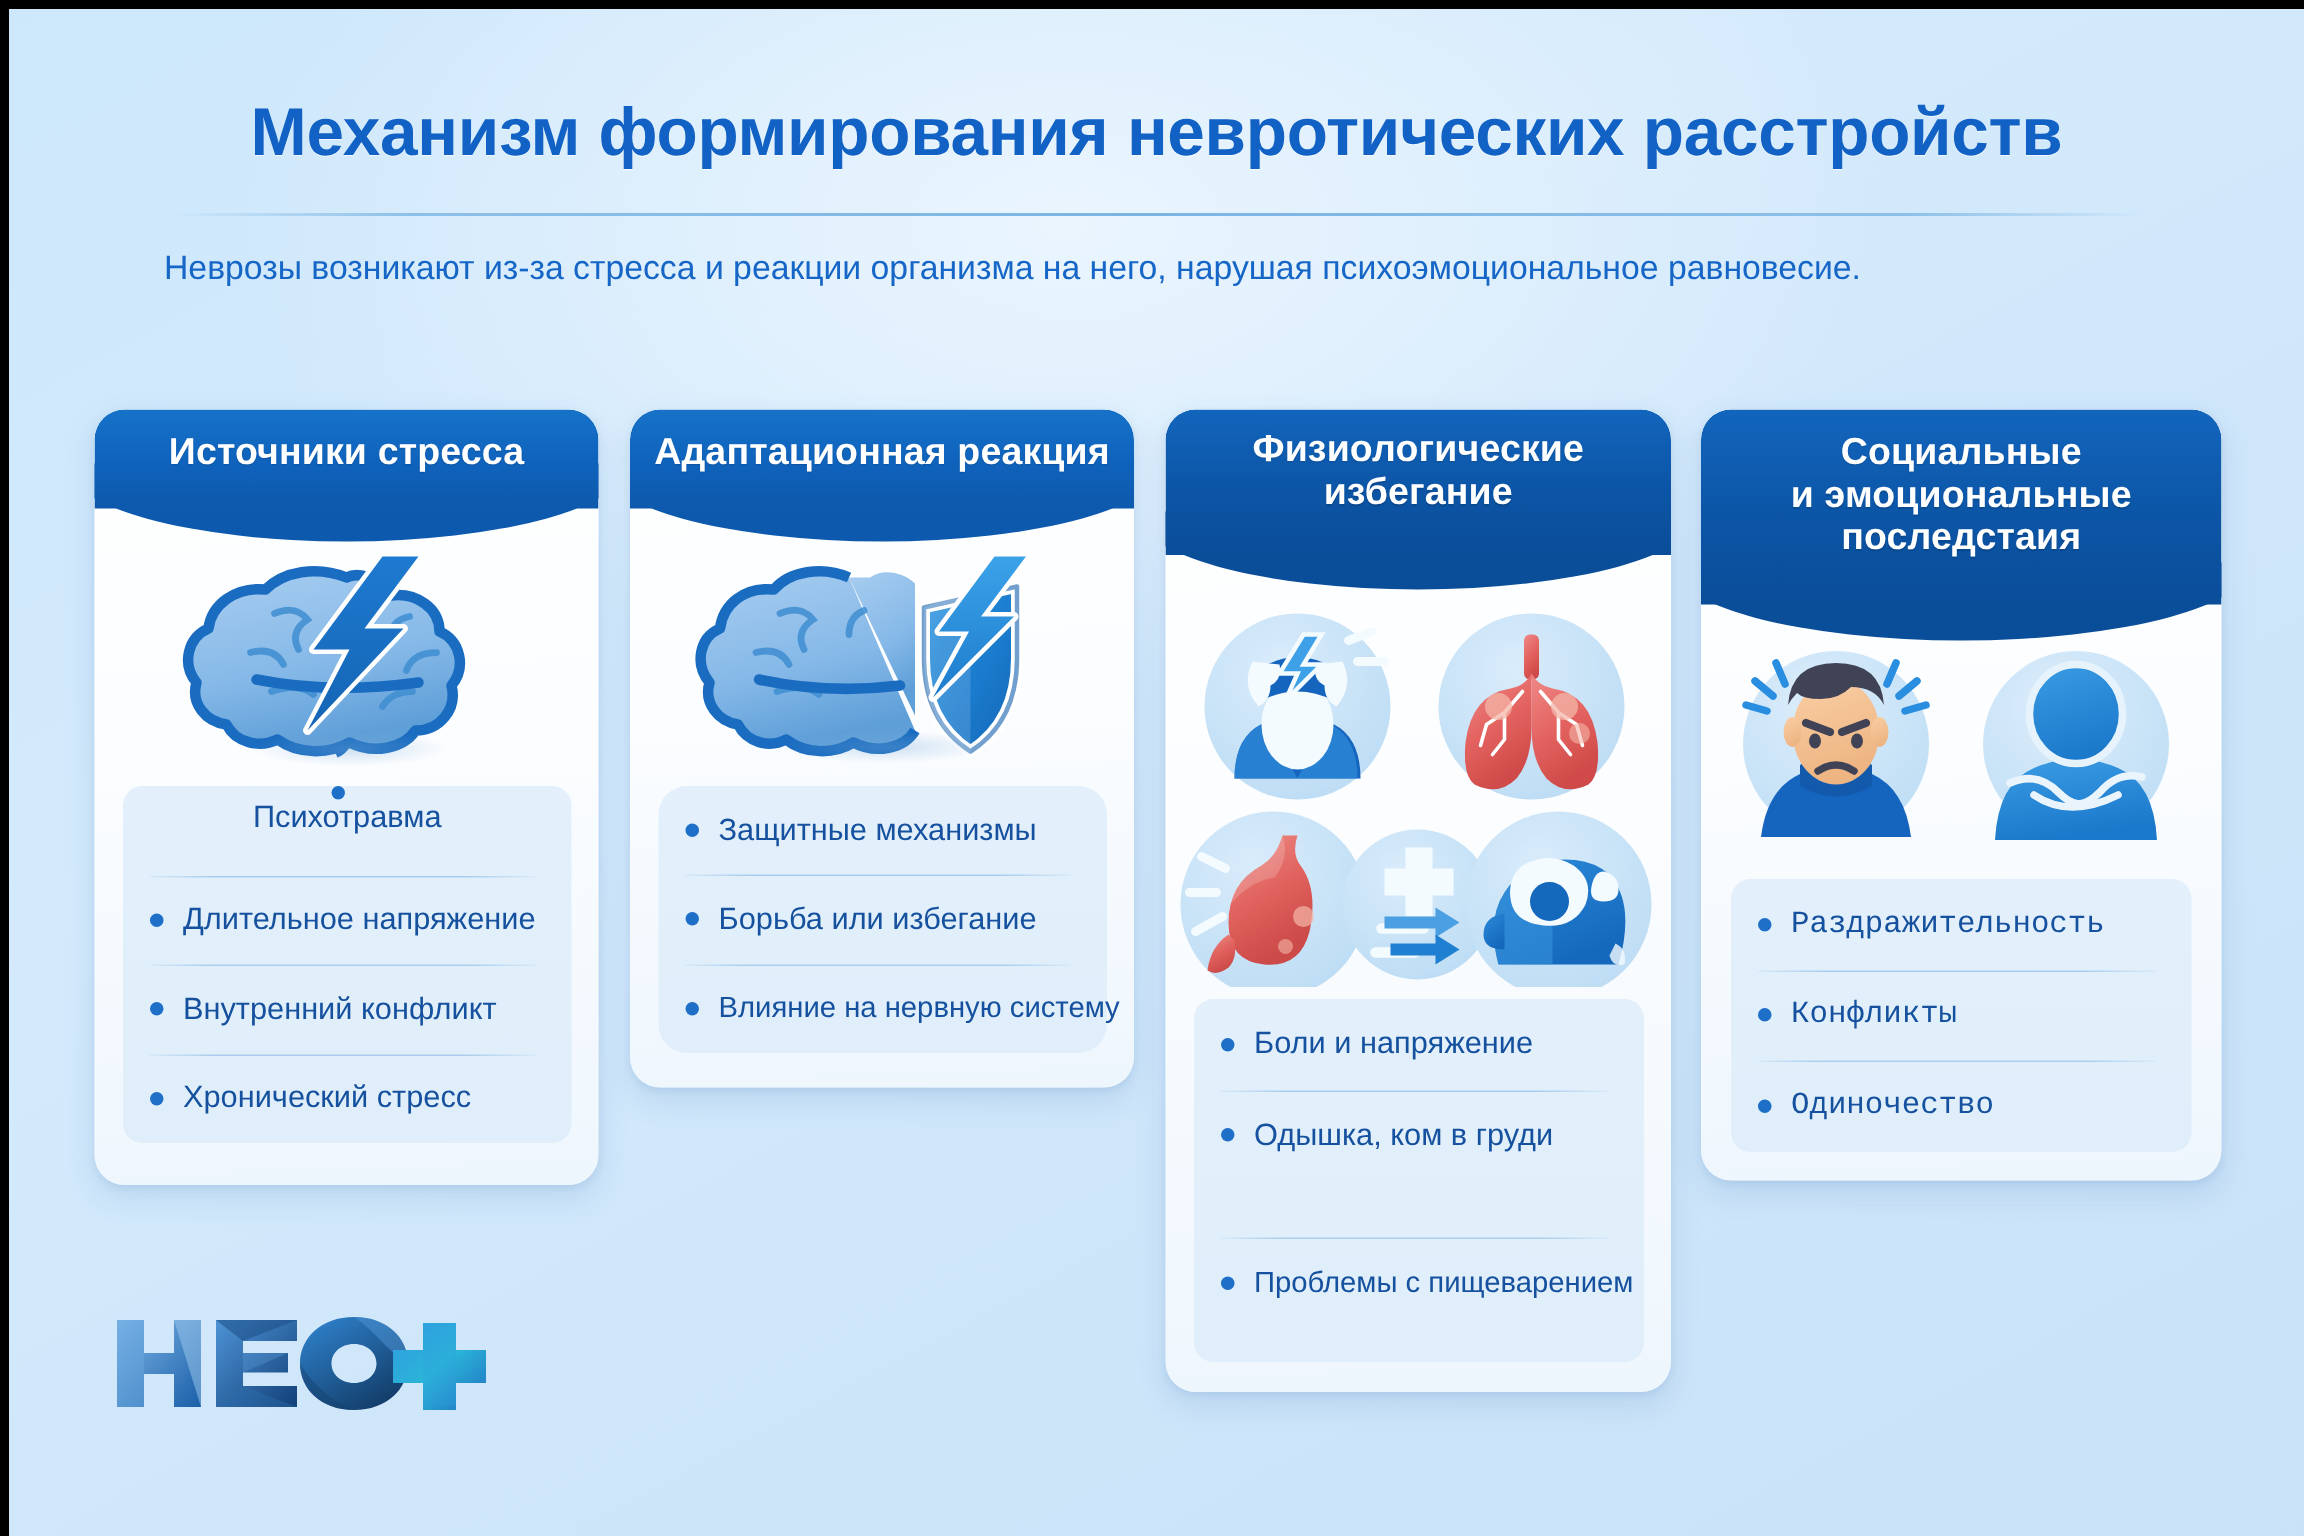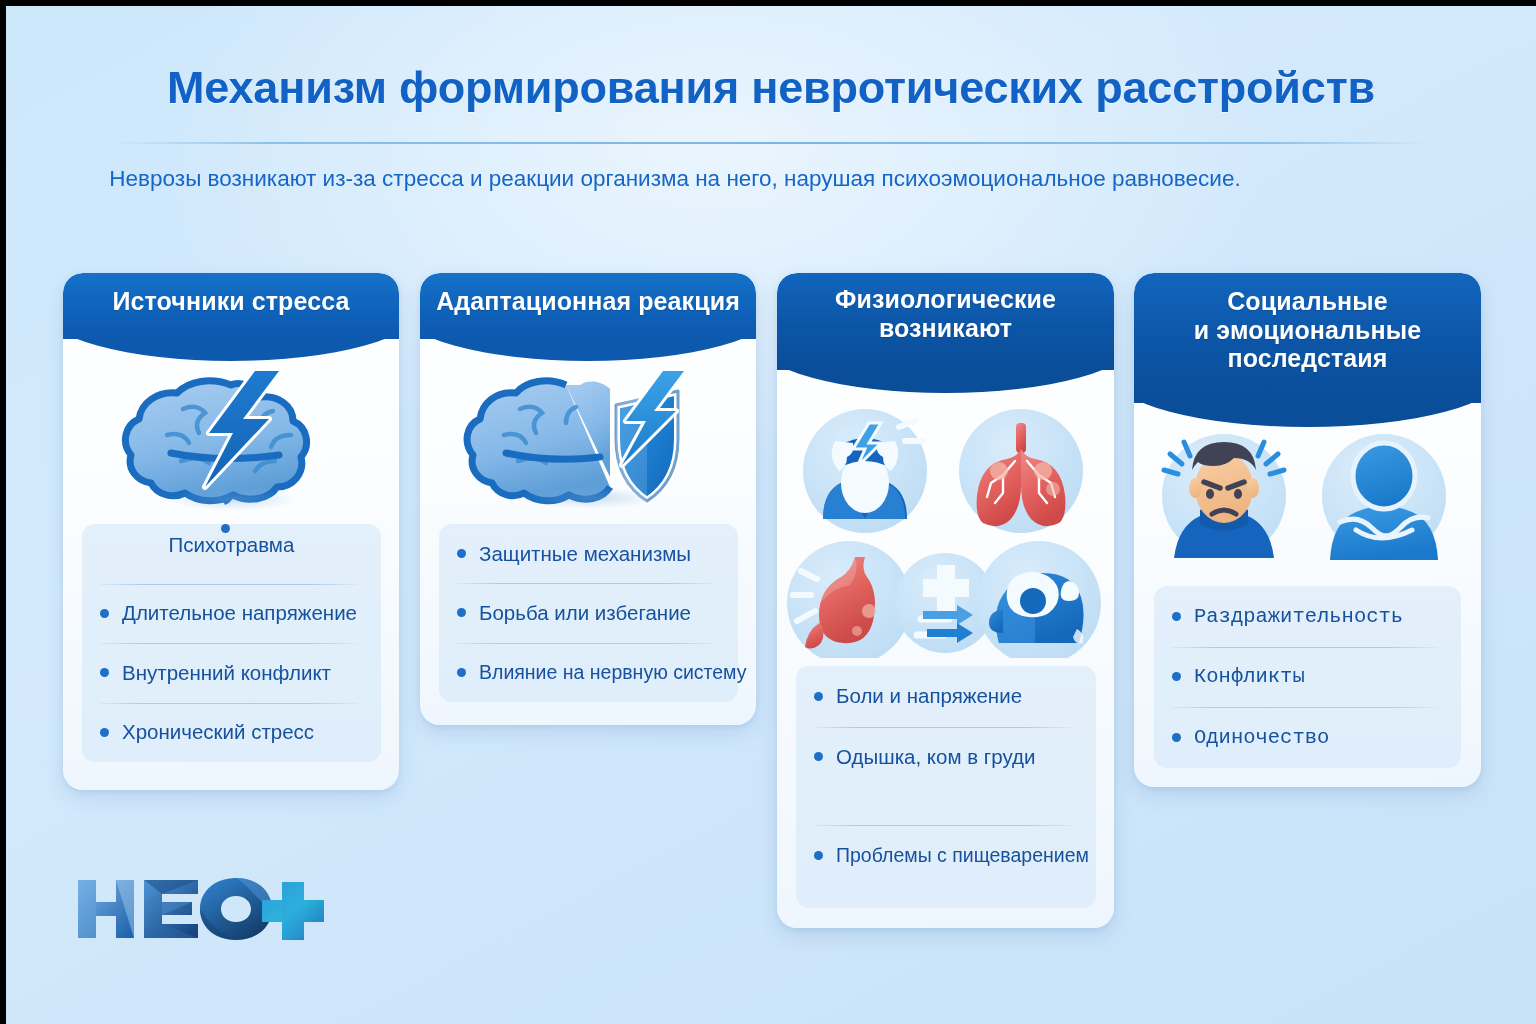--- a/index.html
+++ b/index.html
@@ -250,41 +250,41 @@
         <path d="M196 36 L258 22 L258 70 q0 42 -31 62 q-31 -20 -31 -62 Z" fill="url(#shieldG)" stroke="#ffffff" stroke-width="8" stroke-linejoin="round"></path>
         <path d="M196 36 L258 22 L258 70 q0 42 -31 62 q-31 -20 -31 -62 Z" fill="none" stroke="#1360ae" stroke-width="3" stroke-linejoin="round" opacity="0.6"></path>
         <path d="M227 24 l0 110 q-31 -20 -31 -62 l0 -36 z" fill="#ffffff" opacity="0.14"></path>
 
         <path d="M243 2 L206 52 L226 52 L202 96 L256 42 L234 42 L264 2 Z" fill="url(#boltG2)" stroke="#ffffff" stroke-width="6" stroke-linejoin="round"></path>
         <path d="M243 2 L206 52 L226 52 L202 96 L256 42 L234 42 L264 2 Z" fill="url(#boltG2)"></path>
       </svg>
       </span>
     </div>
 
-    <div class="list-panel" style="left:19px; top:251px; width:299px; height:178px; padding:0 18px;">
+    <div class="list-panel" style="left:19px; top:251px; width:299px; height:178px; padding:0 18px;border-radius:19px;">
       <div class="li" style="height:59.3px;">
         <span class="dot"></span>
         <span>Защитные механизмы</span>
       </div>
       <div class="li" style="height:59.3px;">
         <span class="dot"></span>
         <span>Борьба или избегание</span>
       </div>
       <div class="li" style="height:59.3px; font-size:19.5px;">
         <span class="dot"></span>
         <span>Влияние на нервную систему</span>
       </div>
     </div>
   </div>
 
   <div class="card" style="left:771px; top:267px; width:337px; height:655px;">
 
     <div class="card-head dark" style="height:97px; padding-top:12px; font-size:25px;">
       <span class="htxt">Физиологические</span>
-      <span class="htxt">возникают</span>
+      <span class="htxt">избегание</span>
     </div>
     <div class="head-arc dark" style="top:68px;"></div>
 
     <div class="card-icons" style="top:120px; height:265px;">
       <svg width="337" height="265" viewBox="0 0 337 265">
         <defs>
           <radialGradient id="circG" cx="0.4" cy="0.3" r="0.85">
             <stop offset="0%" stop-color="#d9ecfb"></stop>
               <stop offset="100%" stop-color="#b9daf3"></stop>
           </radialGradient>

